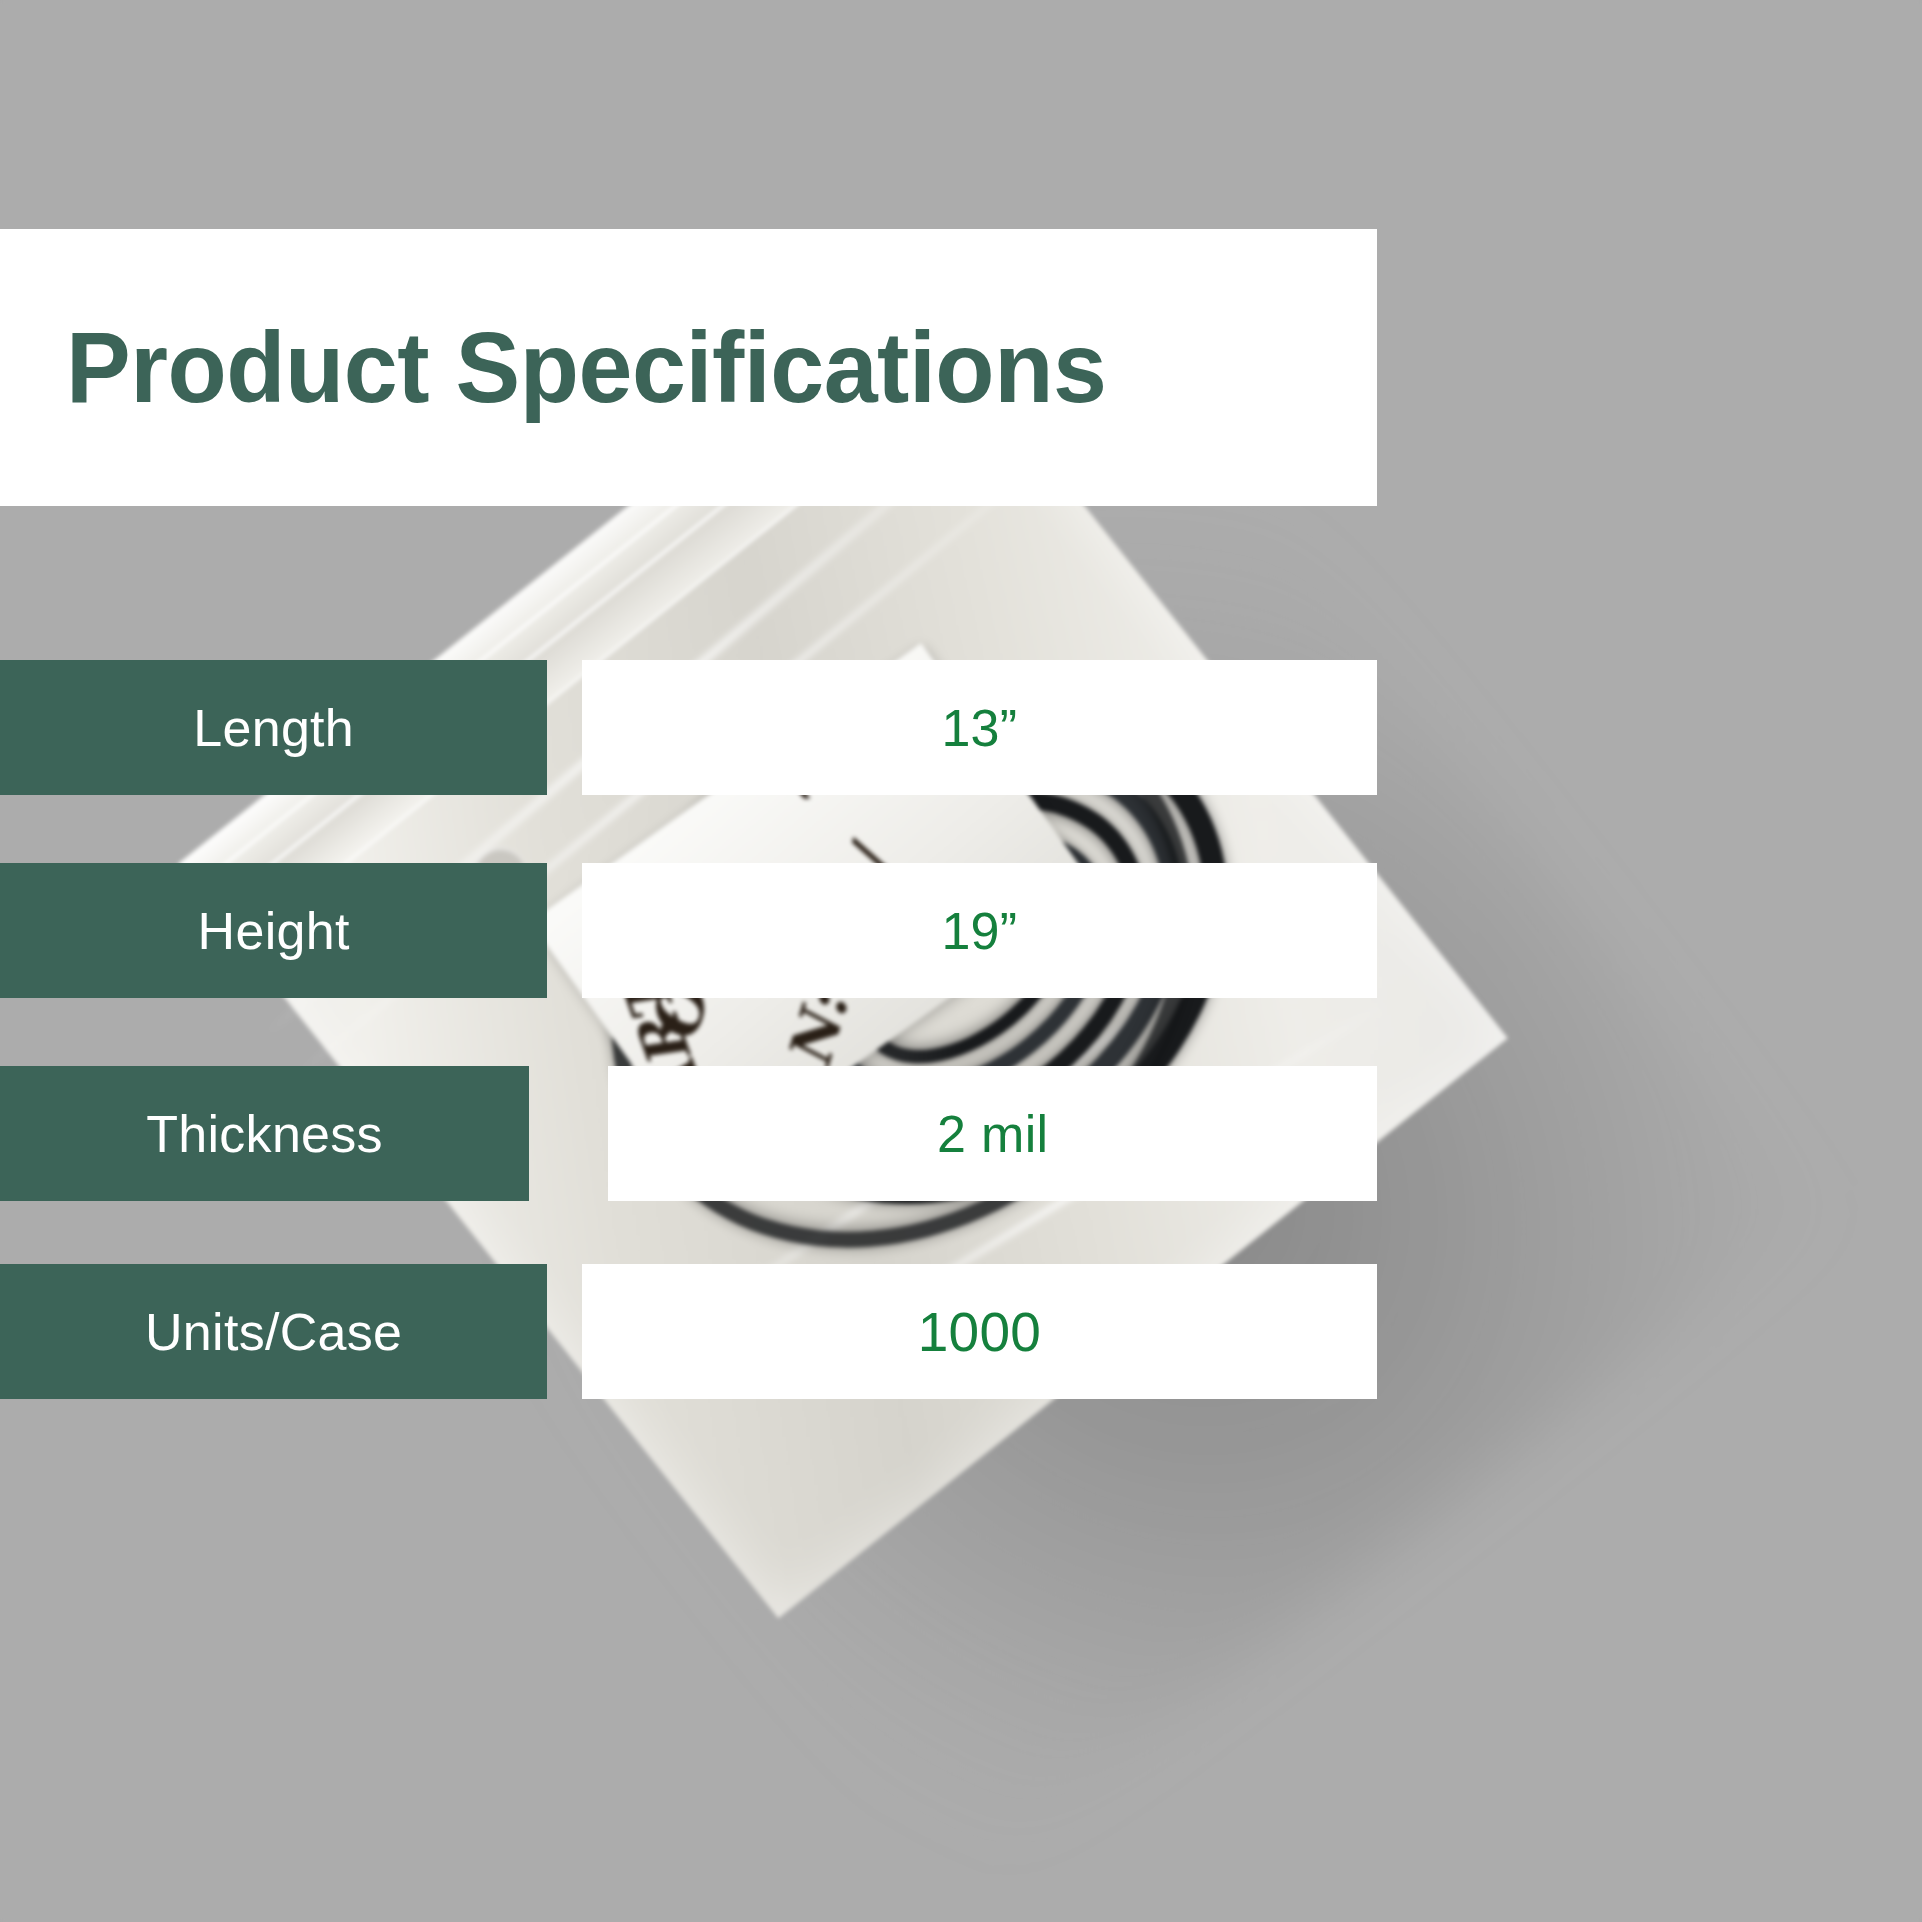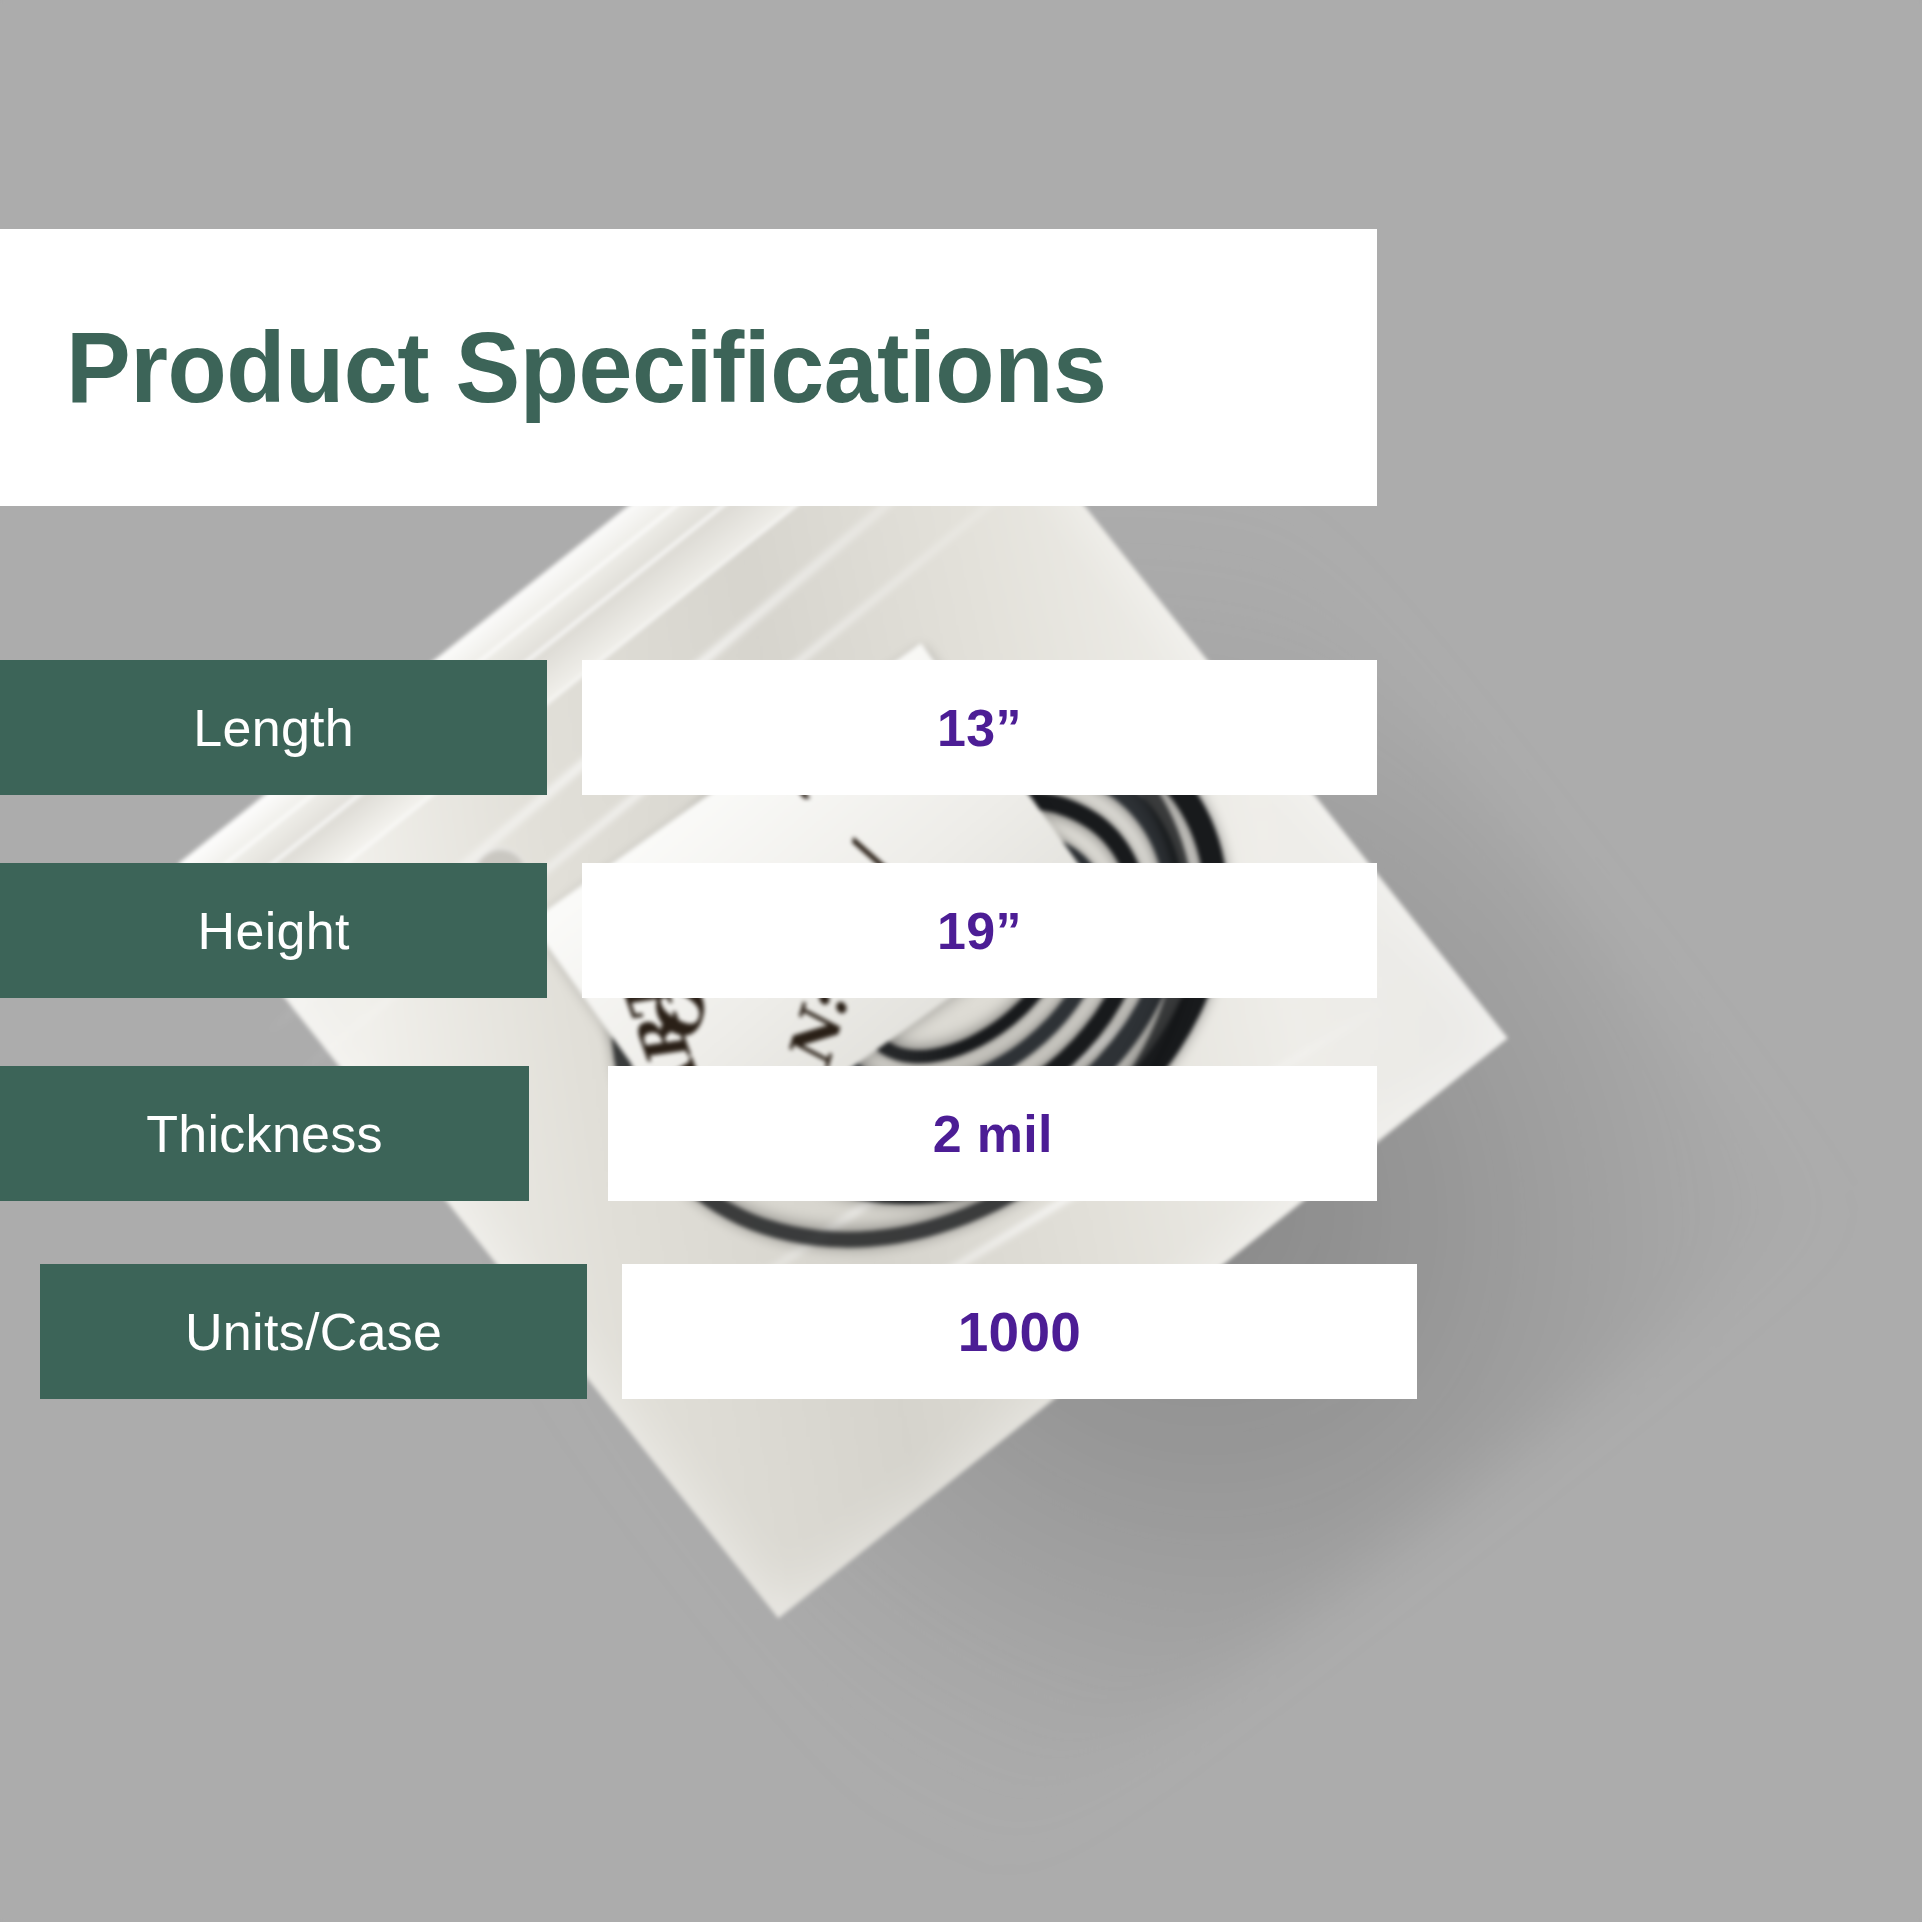--- a/index.html
+++ b/index.html
@@ -182,26 +182,26 @@
     font-size: 52px;
     font-weight: 400;
     letter-spacing: 0.3px;
   }
   .spec-gap {
     width: 38px;
   }
   .spec-value {
     width: 876px;
     background: #ffffff;
-    color: #4c1d95;
+    color: #15803d;
     display: flex;
     align-items: center;
     justify-content: center;
     font-size: 52px;
-    font-weight: 700;
+    font-weight: 400;
     letter-spacing: 0.3px;
   }
   .spec-value.big { font-size: 55px; }
 </style>
 </head>
 <body>
 
 <div id="stage">
 
   <div id="photo-layer">
@@ -259,20 +259,20 @@
     <div class="spec-gap"></div>
     <div class="spec-value">19”</div>
   </div>
 
   <div class="spec-row" style="top:1066px; height:135px;gap:23px;">
     <div class="spec-label">Thickness</div>
     <div class="spec-gap"></div>
     <div class="spec-value">2 mil</div>
   </div>
 
-  <div class="spec-row" style="top:1264px; height:135px;padding-left:40px;">
+  <div class="spec-row" style="top:1264px; height:135px;">
     <div class="spec-label">Units/Case</div>
     <div class="spec-gap"></div>
     <div class="spec-value big">1000</div>
   </div>
 
 </div>
 
 
 </body></html>

